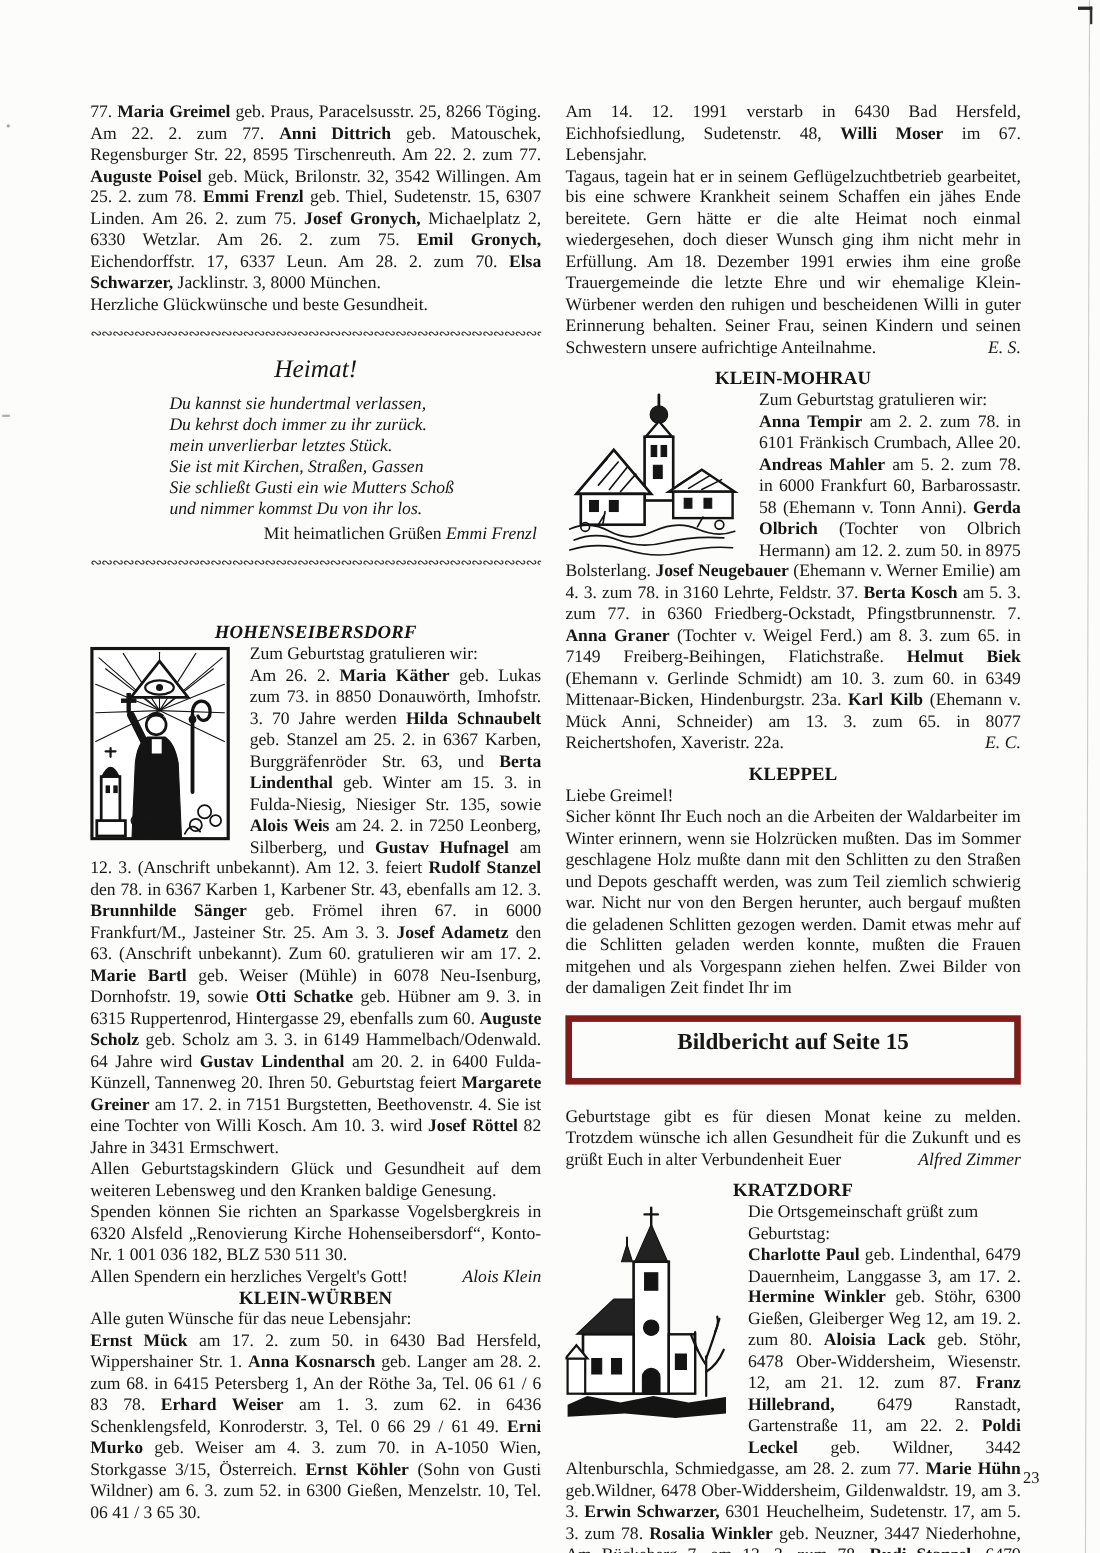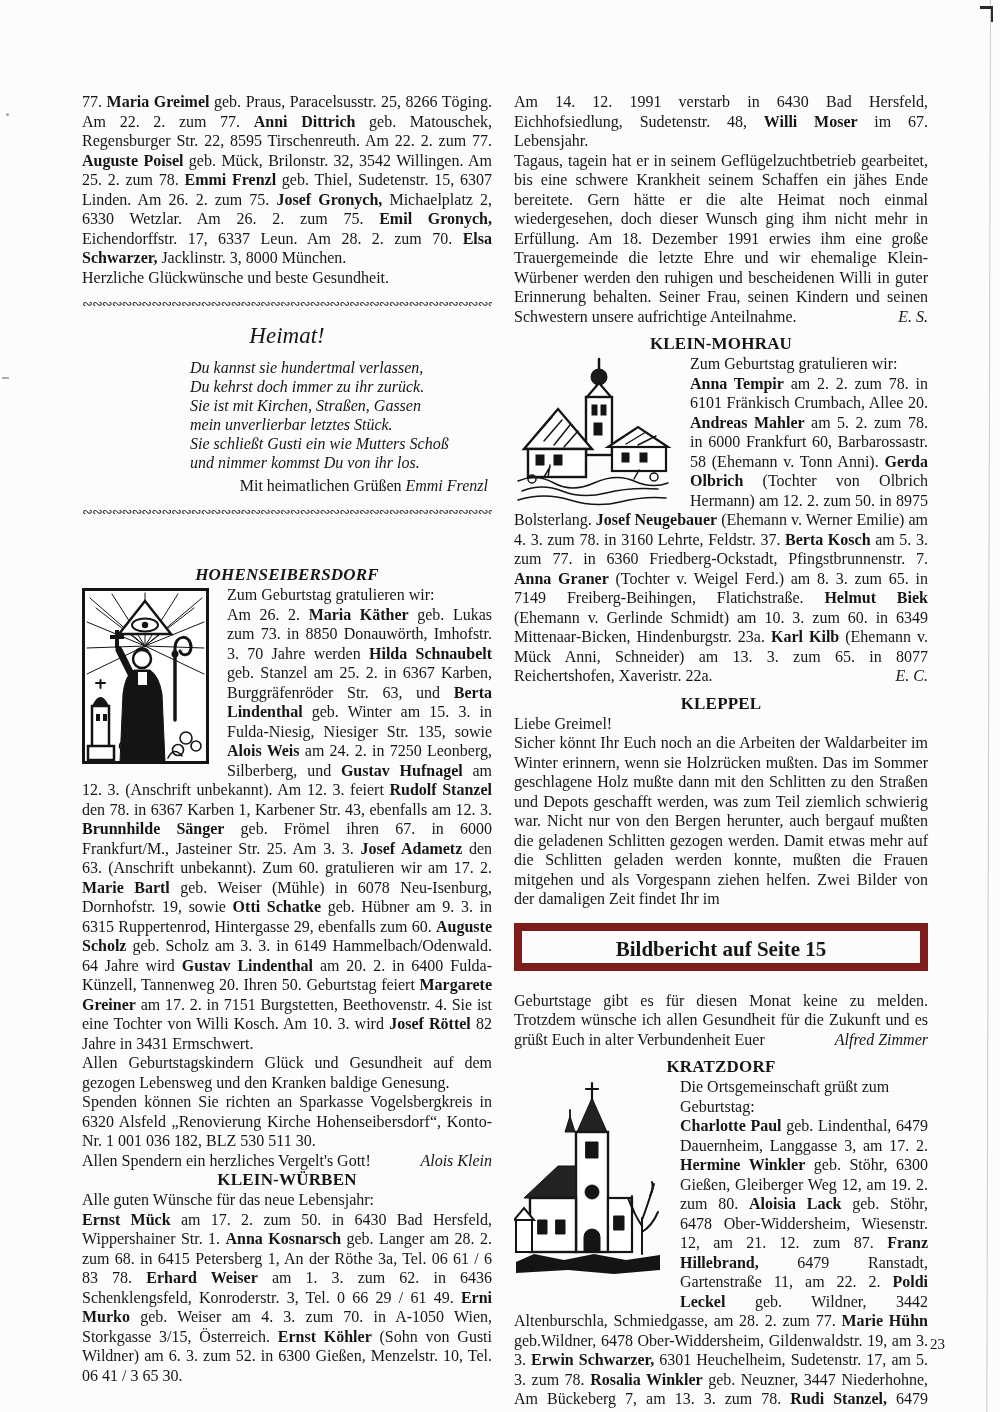--- a/index.html
+++ b/index.html
@@ -9,27 +9,27 @@
   .col-left{left:82px;width:410px;}
   .col-right{left:514px;width:414px;}
   p.body{margin:0;font-size:16px;line-height:19.5px;text-align:justify;}
   p.body.nj{text-align:left;}
   .sec-head{clear:both;text-align:center;font-weight:bold;font-size:17px;
             line-height:20px;margin:0;letter-spacing:0.2px;}
   .ornament{font-family:"DejaVu Sans",sans-serif;font-size:13px;letter-spacing:-1px;
             white-space:nowrap;overflow:hidden;color:#2e2e2e;margin-top:9px;text-align:center;}
   .heimat-title{text-align:center;font-style:italic;font-weight:normal;font-size:23px;
                 margin:12px 0 9px 0;}
-  .poem{font-style:italic;font-size:16px;line-height:19px;margin-left:108px;}
+  .poem{font-style:italic;font-size:16px;line-height:19px;margin-left:72px;}
   .poem-sig{text-align:right;font-size:16px;margin:5px 4px 0 0;}
   .img-left{float:left;margin:3px 18px 2px 0;}
   .mt8{margin-top:8px;} .mt16{margin-top:8px;}
   .mt20{margin-top:20px;} .mt26{} .mt30{margin-top:46px;font-style:italic;}
-  .box{border:8px solid #7f1d1d;text-align:center;font-weight:bold;font-size:21px;
-       padding:6px 2px 1px 2px;margin:14px 0 20px 0;}
+  .box{border:6px solid #7f1d1d;text-align:center;font-weight:bold;font-size:21px;
+       padding:6px 2px 20px 2px;margin:14px 0 20px 0;}
   .pagenum{position:absolute;left:902px;top:1336px;font-size:15px;margin-left:28px;}
   .edge-line{position:absolute;left:990px;top:0;width:1px;height:1412px;
              background:rgba(110,110,110,0.35);transform:rotate(0.15deg);transform-origin:top;}
   .corner-mark{position:absolute;left:980px;top:6px;width:11px;height:13px;
                border-top:3px solid #2a2a2a;border-right:2px solid #2a2a2a;}
   .speck1{position:absolute;left:6px;top:113px;width:3px;height:3px;background:rgba(80,80,80,.5);border-radius:50%;}
   .speck2{position:absolute;left:2px;top:377px;width:7px;height:2px;background:rgba(80,80,80,.45);}
   svg line,svg path,svg polyline{stroke-linecap:round;}
 </style>
 </head>
@@ -46,22 +46,22 @@
 
     <p class="body"><span>77. </span><span style="font-weight: bold;">Maria Greimel</span><span> geb. Praus, Paracelsusstr. 25, 8266 Töging. Am 22. 2. zum 77. </span><span style="font-weight: bold;">Anni Dittrich</span><span> geb. Matouschek, Regensburger Str. 22, 8595 Tirschenreuth. Am 22. 2. zum 77. </span><span style="font-weight: bold;">Auguste Poisel</span><span> geb. Mück, Brilonstr. 32, 3542 Willingen. Am 25. 2. zum 78. </span><span style="font-weight: bold;">Emmi Frenzl</span><span> geb. Thiel, Sudetenstr. 15, 6307 Linden. Am 26. 2. zum 75. </span><span style="font-weight: bold;">Josef Gronych,</span><span> Michaelplatz 2, 6330 Wetzlar. Am 26. 2. zum 75. </span><span style="font-weight: bold;">Emil Gronych,</span><span> Eichendorffstr. 17, 6337 Leun. Am 28. 2. zum 70. </span><span style="font-weight: bold;">Elsa Schwarzer,</span><span> Jacklinstr. 3, 8000 München.</span></p>
     <p class="body nj"><span>Herzliche Glückwünsche und beste Gesundheit.</span></p>
 
     <div class="ornament">∾∾∾∾∾∾∾∾∾∾∾∾∾∾∾∾∾∾∾∾∾∾∾∾∾∾∾∾∾∾∾∾∾∾∾∾∾∾∾∾∾∾∾∾∾∾∾∾</div>
 
     <h2 class="heimat-title">Heimat!</h2>
     <div class="poem">
       <div>Du kannst sie hundertmal verlassen,</div>
       <div>Du kehrst doch immer zu ihr zurück.</div>
+      <div>mein unverlierbar letztes Stück.</div>
       <div>Sie ist mit Kirchen, Straßen, Gassen</div>
-      <div>mein unverlierbar letztes Stück.</div>
       <div>Sie schließt Gusti ein wie Mutters Schoß</div>
       <div>und nimmer kommst Du von ihr los.</div>
     </div>
     <div class="poem-sig"><span>Mit heimatlichen Grüßen </span><span style="font-style: italic;">Emmi Frenzl</span></div>
 
     <div class="ornament">∾∾∾∾∾∾∾∾∾∾∾∾∾∾∾∾∾∾∾∾∾∾∾∾∾∾∾∾∾∾∾∾∾∾∾∾∾∾∾∾∾∾∾∾∾∾∾∾</div>
 
     <section>
       <h3 class="sec-head mt30">HOHENSEIBERSDORF</h3>
       <div>
@@ -108,21 +108,21 @@
             <circle cx="96" cy="162" r="5.5"></circle>
               <circle cx="52" cy="164" r="5"></circle>
             <circle cx="42" cy="158" r="4.5"></circle>
               <path d="M86,170 q6,-12 14,-2"></path>
             <path d="M40,172 q8,-10 16,-1"></path>
           </g>
         </svg>
         <p class="body nj">Zum Geburtstag gratulieren wir:</p>
         <p class="body"><span>Am 26. 2. </span><span style="font-weight: bold;">Maria Käther</span><span> geb. Lukas zum 73. in 8850 Donauwörth, Imhofstr. 3. 70 Jahre werden </span><span style="font-weight: bold;">Hilda Schnaubelt</span><span> geb. Stanzel am 25. 2. in 6367 Karben, Burggräfenröder Str. 63, und </span><span style="font-weight: bold;">Berta Lindenthal</span><span> geb. Winter am 15. 3. in Fulda-Niesig, Niesiger Str. 135, sowie </span><span style="font-weight: bold;">Alois Weis</span><span> am 24. 2. in 7250 Leonberg, Silberberg, und </span><span style="font-weight: bold;">Gustav Hufnagel</span><span> am 12. 3. (Anschrift unbekannt). Am 12. 3. feiert </span><span style="font-weight: bold;">Rudolf Stanzel</span><span> den 78. in 6367 Karben 1, Karbener Str. 43, ebenfalls am 12. 3. </span><span style="font-weight: bold;">Brunnhilde Sänger</span><span> geb. Frömel ihren 67. in 6000 Frankfurt/M., Jasteiner Str. 25. Am 3. 3. </span><span style="font-weight: bold;">Josef Adametz</span><span> den 63. (Anschrift unbekannt). Zum 60. gratulieren wir am 17. 2. </span><span style="font-weight: bold;">Marie Bartl</span><span> geb. Weiser (Mühle) in 6078 Neu-Isenburg, Dornhofstr. 19, sowie </span><span style="font-weight: bold;">Otti Schatke</span><span> geb. Hübner am 9. 3. in 6315 Ruppertenrod, Hintergasse 29, ebenfalls zum 60. </span><span style="font-weight: bold;">Auguste Scholz</span><span> geb. Scholz am 3. 3. in 6149 Hammelbach/Odenwald. 64 Jahre wird </span><span style="font-weight: bold;">Gustav Lindenthal</span><span> am 20. 2. in 6400 Fulda-Künzell, Tannenweg 20. Ihren 50. Geburtstag feiert </span><span style="font-weight: bold;">Margarete Greiner</span><span> am 17. 2. in 7151 Burgstetten, Beethovenstr. 4. Sie ist eine Tochter von Willi Kosch. Am 10. 3. wird </span><span style="font-weight: bold;">Josef Röttel</span><span> 82 Jahre in 3431 Ermschwert.</span></p>
       </div>
-      <p class="body">Allen Geburtstagskindern Glück und Gesundheit auf dem gezogen Lebensweg und den Kranken baldige Genesung.</p>
+      <p class="body">Allen Geburtstagskindern Glück und Gesundheit auf dem weiteren Lebensweg und den Kranken baldige Genesung.</p>
       <p class="body mt20">Spenden können Sie richten an Sparkasse Vogelsbergkreis in 6320 Alsfeld „Renovierung Kirche Hohenseibersdorf“, Konto-Nr. 1 001 036 182, BLZ 530 511 30.</p>
       <p class="body nj"><span>Allen Spendern ein herzliches Vergelt's Gott!</span><span style="font-style: italic; float: right;">Alois Klein</span></p>
     </section>
 
     <section>
       <h3 class="sec-head mt26">KLEIN-WÜRBEN</h3>
       <p class="body nj">Alle guten Wünsche für das neue Lebensjahr:</p>
       <p class="body"><span style="font-weight: bold;">Ernst Mück</span><span> am 17. 2. zum 50. in 6430 Bad Hersfeld, Wippershainer Str. 1. </span><span style="font-weight: bold;">Anna Kosnarsch</span><span> geb. Langer am 28. 2. zum 68. in 6415 Petersberg 1, An der Röthe 3a, Tel. 06 61 / 6 83 78. </span><span style="font-weight: bold;">Erhard Weiser</span><span> am 1. 3. zum 62. in 6436 Schenklengsfeld, Konroderstr. 3, Tel. 0 66 29 / 61 49. </span><span style="font-weight: bold;">Erni Murko</span><span> geb. Weiser am 4. 3. zum 70. in A-1050 Wien, Storkgasse 3/15, Österreich. </span><span style="font-weight: bold;">Ernst Köhler</span><span> (Sohn von Gusti Wildner) am 6. 3. zum 52. in 6300 Gießen, Menzelstr. 10, Tel. 06 41 / 3 65 30.</span></p>
     </section>
   </div>

